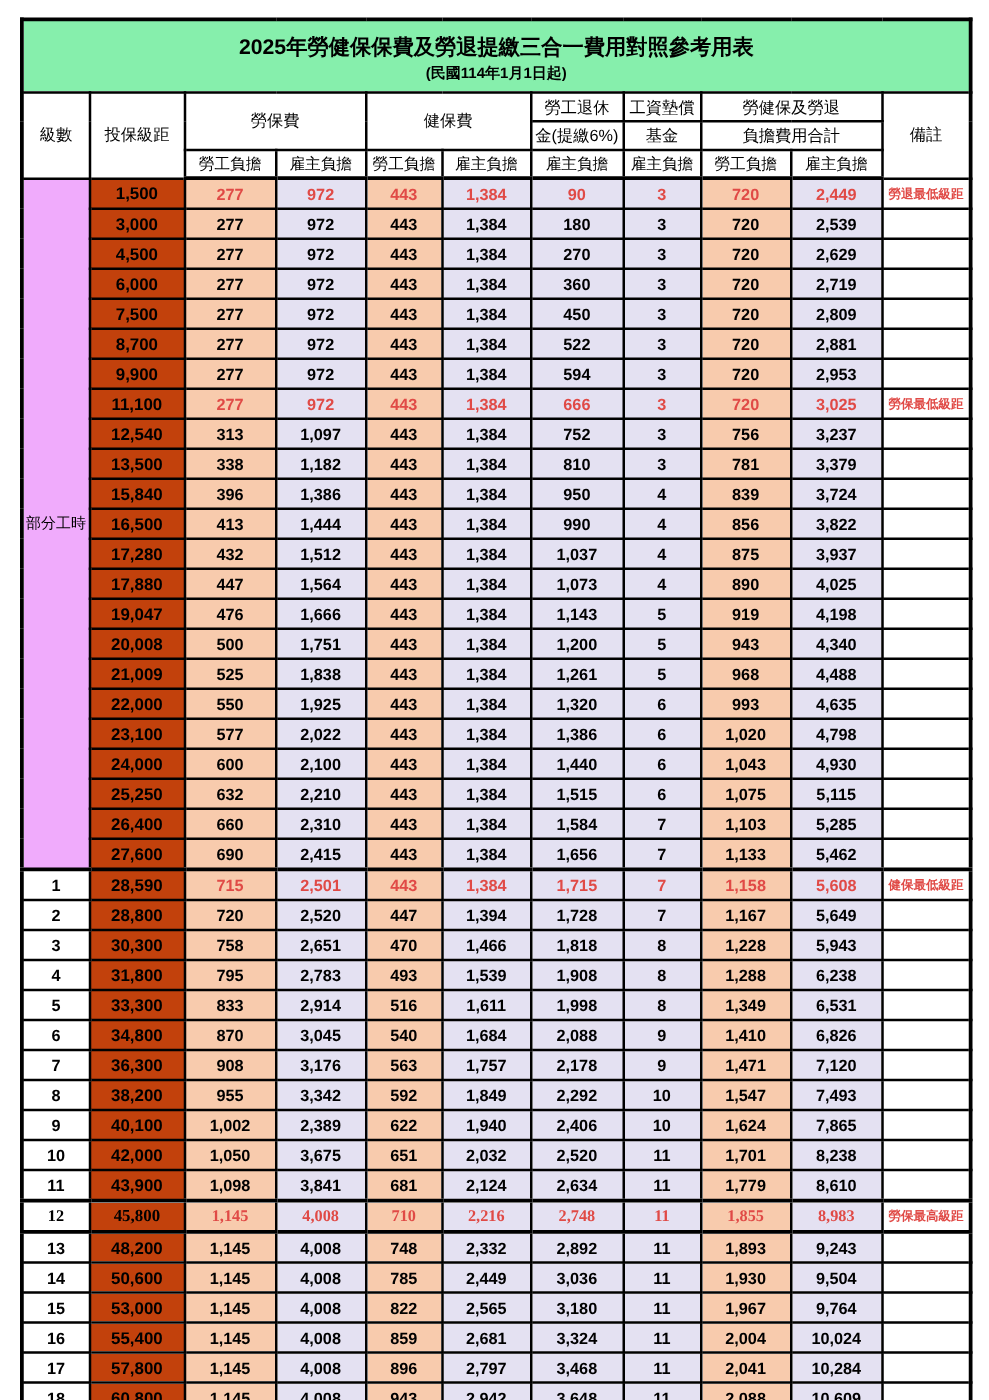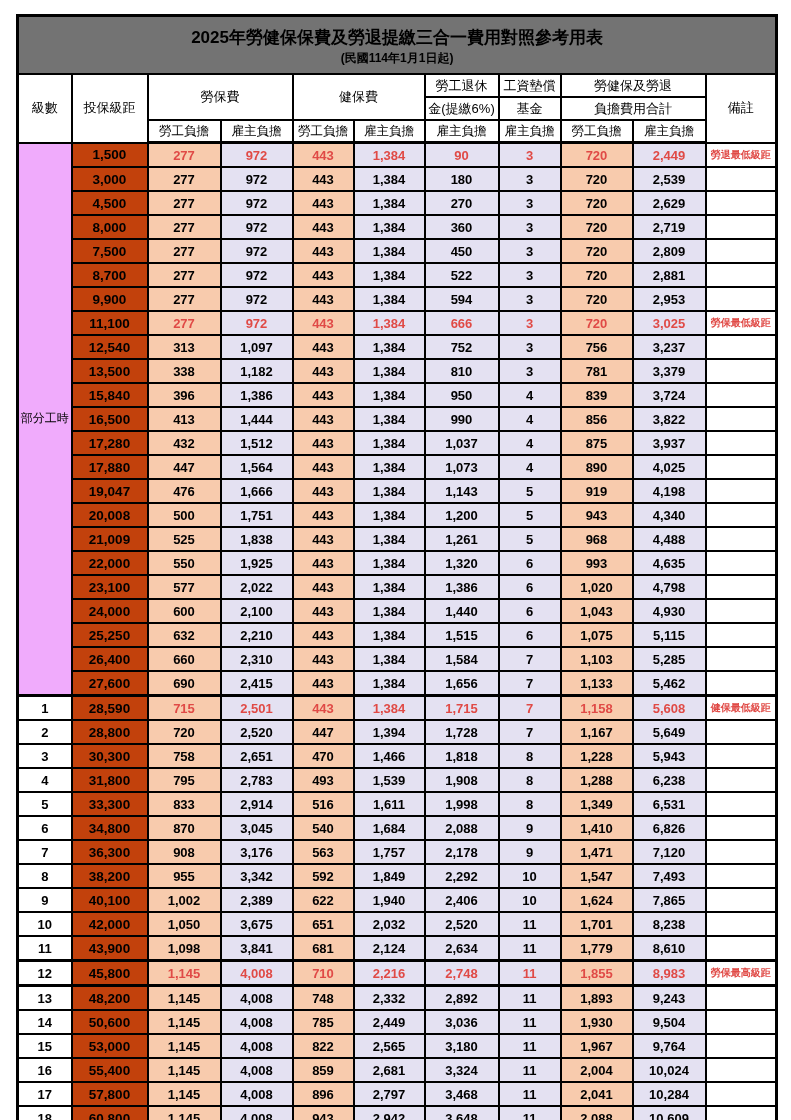--- a/index.html
+++ b/index.html
@@ -17,40 +17,40 @@
   th,td{
     border:2px solid #000;
     padding:0;
     text-align:center;
     vertical-align:middle;
     overflow:hidden;
     white-space:nowrap;
   }
   table{border:3px solid #000;}
   
-  .title-cell{height:56px;background:#737373;border-bottom:2px solid #000;}
+  .title-cell{height:56px;background:#86efac;border-bottom:2px solid #000;}
   .main-title{font-size:17px;font-weight:bold;line-height:1.5;}
   .sub-title{font-size:12px;font-weight:bold;line-height:1.2;}
   
   .h-row th{font-weight:normal;font-size:13px;background:#fff;height:21px;}
   .h-sub th{height:20px;font-size:12.5px;font-weight:normal;border-bottom:3px solid #000;}
   .emp-h{background:#F4B183;}
   .er-h{background:#DCD8ED;}
   
   td{height:22px;font-size:13px;font-weight:bold;}
   td.c-level{background:#fff;font-weight:bold;}
   td.c-bracket{background:#c2410c;font-weight:bold;font-size:13.5px;}
   td.emp{background:#F8CBAD;}
   td.er{background:#E4E1F2;}
   td.c-remark{background:#fff;font-size:10px;font-weight:bold;color:#E04A46;padding:0 1px;border-radius:12px;}
   tr.red td.emp, tr.red td.er{color:#E04A46;}
   td.group-label{background:#f0abfc;font-weight:normal;font-size:12px;letter-spacing:0;}
   
   tr.sep-top td{border-top:3px solid #000;}
-  tr.sep-bottom td{border-bottom:3px solid #000;}
+  tr.sep-bottom td{border-bottom:3px solid #000;font-family:Liberation Serif, serif;}
 </style>
 </head>
 <body>
 
 <table>
   <colgroup>
     <col style="width:54px">
       <col style="width:76px">
     <col style="width:73px">
       <col style="width:72px">
@@ -127,21 +127,21 @@
         <td class="er">972</td>
         <td class="emp">443</td>
         <td class="er">1,384</td>
         <td class="er">270</td>
         <td class="er">3</td>
         <td class="emp">720</td>
         <td class="er">2,629</td>
         <td class="c-remark"></td>
       </tr>
       <tr>
-        <td class="c-bracket">8,000</td>
+        <td class="c-bracket">6,000</td>
         <td class="emp">277</td>
         <td class="er">972</td>
         <td class="emp">443</td>
         <td class="er">1,384</td>
         <td class="er">360</td>
         <td class="er">3</td>
         <td class="emp">720</td>
         <td class="er">2,719</td>
         <td class="c-remark"></td>
       </tr>

